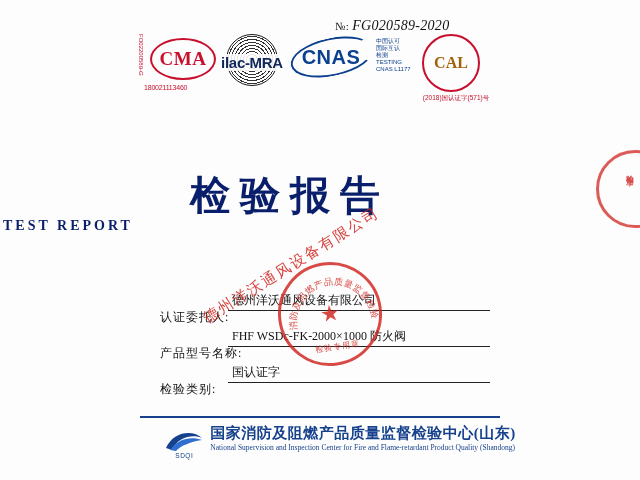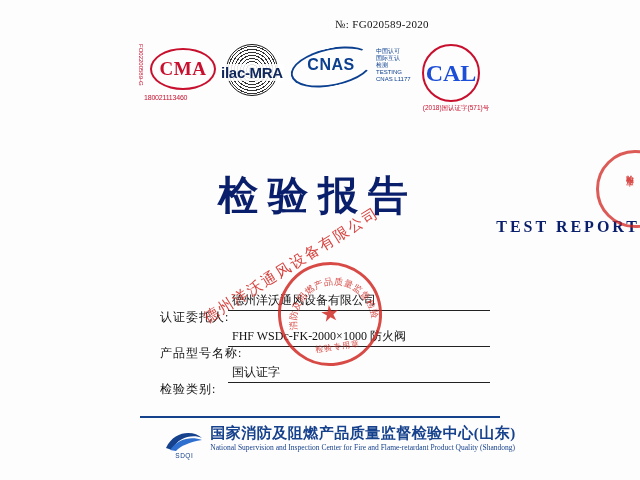--- a/index.html
+++ b/index.html
@@ -28,27 +28,28 @@
     left: 335px;
     font-size: 11px;
     color: #111;
     letter-spacing: 0.3px;
     font-family: "Liberation Serif", serif;
   }
   .report-no .no-label {
     font-size: 11px;
   }
   .report-no .no-value {
-    font-size: 11px;
+    font-size: 14px;
+    font-style: italic;
   }
 
   
   .logo-band {
     position: absolute;
-    top: 42px;
+    top: 32px;
     left: 140px;
     width: 360px;
     height: 72px;
   }
 
   
   .cma-block {
     position: absolute;
     left: 0px;
     top: 0px;
@@ -155,21 +156,21 @@
     box-sizing: border-box;
     border-right-color: transparent;
     transform: rotate(-12deg);
   }
   .cnas-text {
     position: absolute;
     left: 0px;
     top: 10px;
     width: 86px;
     text-align: center;
-    font-size: 16px;
+    font-size: 20px;
     font-weight: bold;
     color: #0b3f8f;
     font-family: "Liberation Sans", sans-serif;
     letter-spacing: 0.5px;
   }
   .cnas-cn {
     position: absolute;
     left: 88px;
     top: 2px;
     font-size: 6px;
@@ -199,22 +200,22 @@
   }
   .cal-text {
     position: absolute;
     left: 14px;
     top: 2px;
     width: 58px;
     height: 58px;
     display: flex;
     align-items: center;
     justify-content: center;
-    color: #1d4ed8;
-    font-size: 24px;
+    color: #a16207;
+    font-size: 16px;
     font-weight: bold;
     font-family: "Liberation Serif", serif;
   }
   .cal-sub {
     position: absolute;
     left: -4px;
     top: 62px;
     width: 104px;
     text-align: center;
     font-size: 6.5px;
@@ -228,29 +229,28 @@
     top: 168px;
     left: 0;
     width: 570px;
     text-align: center;
     font-size: 40px;
     font-weight: bold;
     letter-spacing: 10px;
     color: #0a1f6b;
     font-family: "Liberation Serif", serif;
     text-indent: 10px;
-    padding-left: 28px;
   }
   .title-en {
     position: absolute;
     top: 218px;
     left: 0;
     width: 640px;
-    text-align: right;
-    font-size: 16px;
+    text-align: left;
+    font-size: 14px;
     font-weight: bold;
     letter-spacing: 3px;
     color: #0a1f6b;
     font-family: "Liberation Serif", serif;
     text-indent: 3px;
   }
 
   
   .fields {
     position: absolute;

